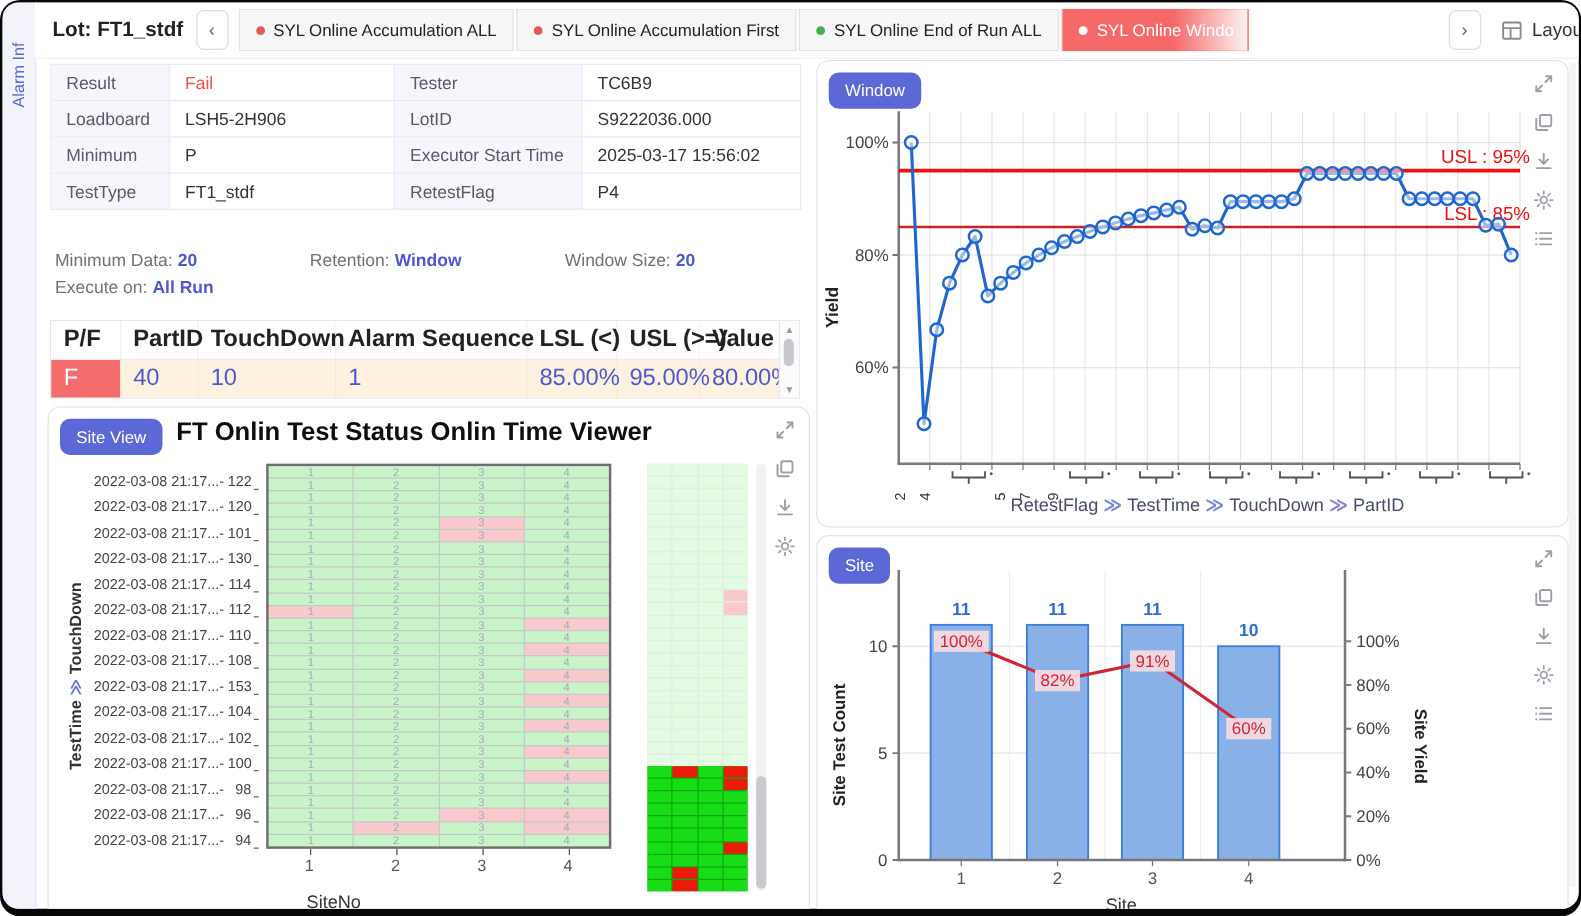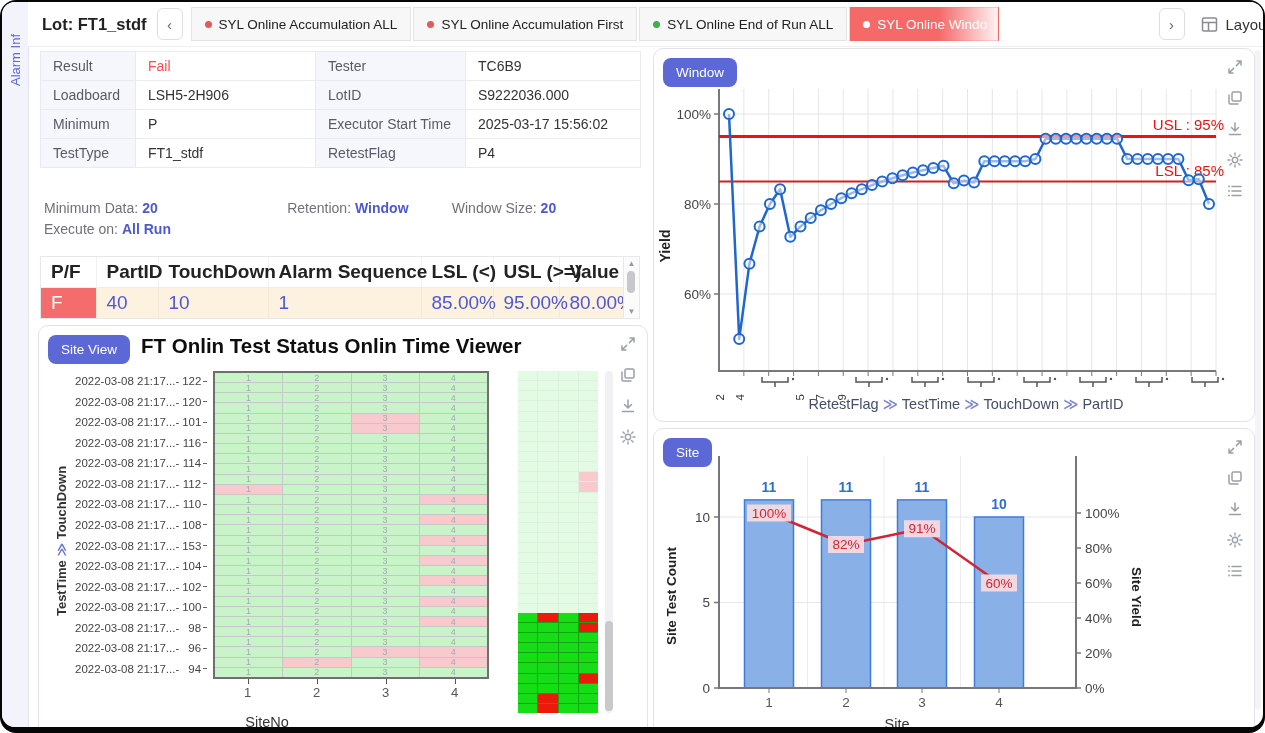--- a/index.html
+++ b/index.html
@@ -49,21 +49,21 @@
   #window-panel{left:651px;top:46px;width:602px;height:374px;}
   #site-panel{left:651px;top:426px;width:602px;height:330px;}
   .pill{position:absolute;left:9px;top:9px;background:#5b68d6;color:#fff;border-radius:8px;font-size:13.5px;padding:7px 13px;cursor:pointer;white-space:nowrap;}
   .panel-title{position:absolute;left:102px;top:8px;font-size:20.5px;font-weight:700;color:#0e0e0e;white-space:nowrap;}
   .icon-stack{position:absolute;right:10px;top:9px;display:flex;flex-direction:column;gap:13px;color:#9aa0a8;}
   .icon-stack .picon{width:18px;height:18px;cursor:pointer;}
   .icon-stack svg{width:18px;height:18px;display:block;}
 
   
   #hm-labels{position:absolute;left:36px;top:45px;width:132px;height:308px;display:flex;flex-direction:column;}
-  #hm-labels .hrow{flex:1;display:flex;align-items:center;justify-content:flex-end;font-size:11.5px;color:#444;white-space:nowrap;}
+  #hm-labels .hrow{flex:1;display:flex;align-items:flex-end;justify-content:flex-end;font-size:11.5px;color:#444;white-space:nowrap;}
   #hm-labels .hnum{width:24px;text-align:right;margin-left:3px;}
   #hm-labels .htick{width:5px;height:1px;background:#666;margin-left:2px;}
   #hm-grid{position:absolute;left:174px;top:45px;width:276px;height:308px;border:2px solid #6f6f6f;box-sizing:border-box;display:grid;grid-template-columns:repeat(4,1fr);gap:1px;background:#c3c9c6;}
   #hm-grid .cell{display:flex;align-items:center;justify-content:center;font-size:9px;color:#a2aab2;overflow:hidden;}
   #hm-xticks{position:absolute;left:174px;top:353px;width:276px;height:30px;}
   #hm-xticks .xt{position:absolute;top:6px;transform:translateX(-50%);font-size:13px;color:#555;}
   #hm-xticks .xtm{position:absolute;top:0;width:1px;height:5px;background:#555;}
   #hm-xlabel{position:absolute;left:228px;top:388px;transform:translateX(-50%);font-size:14.5px;color:#333;}
   #hm-ylabel{position:absolute;left:22px;top:215px;transform:translate(-50%,-50%) rotate(-90deg);white-space:nowrap;font-size:13px;font-weight:700;color:#333;}
   #hm-ylabel .chev{color:#6a76c8;}
@@ -155,21 +155,21 @@
             <th>TestType</th>
             <td>FT1_stdf</td>
             <th>RetestFlag</th>
             <td>P4</td>
           </tr>
         </tbody>
     </table>
 
     <div class="meta-line" style="top:198px;">
       <span class="meta-item" style="width:200px;"><span>Minimum Data:</span><span class="meta-val">20</span></span>
-      <span class="meta-item" style="width:200px;text-align:center;"><span>Retention:</span><span class="meta-val">Window</span></span>
+      <span class="meta-item" style="width:200px;"><span>Retention:</span><span class="meta-val">Window</span></span>
       <span class="meta-item"><span>Window Size:</span><span class="meta-val">20</span></span>
     </div>
     <div class="meta-line" style="top:219px;">
       <span class="meta-item"><span>Execute on:</span><span class="meta-val">All Run</span></span>
     </div>
 
     <div id="alarm-wrap">
       <table id="alarm-table">
         <colgroup>
             <col style="width:55px">
@@ -249,21 +249,21 @@
             <span class="hnum">120</span>
             <span class="htick"></span>
           </div>
           <div class="hrow">
             <span>2022-03-08 21:17...-</span>
             <span class="hnum">101</span>
             <span class="htick"></span>
           </div>
           <div class="hrow">
             <span>2022-03-08 21:17...-</span>
-            <span class="hnum">116</span>
+            <span class="hnum">130</span>
             <span class="htick"></span>
           </div>
           <div class="hrow">
             <span>2022-03-08 21:17...-</span>
             <span class="hnum">114</span>
             <span class="htick"></span>
           </div>
           <div class="hrow">
             <span>2022-03-08 21:17...-</span>
             <span class="hnum">112</span>

